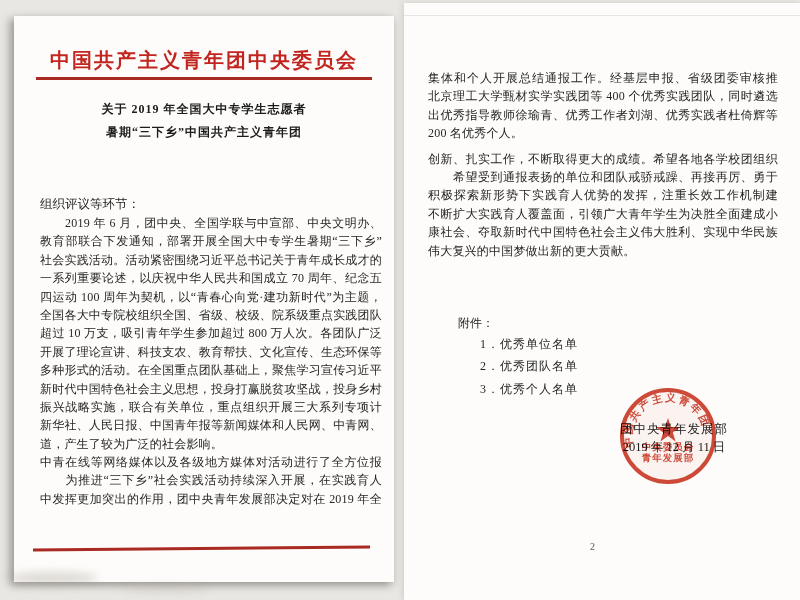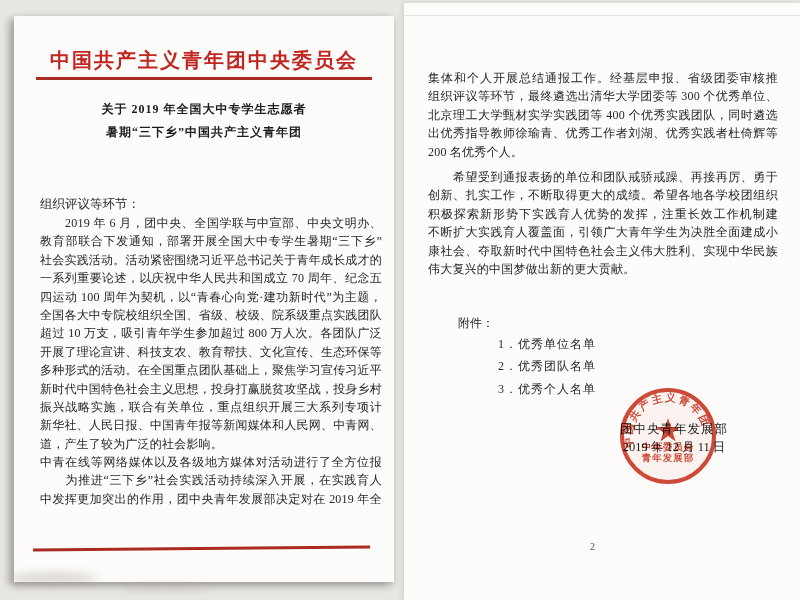--- a/index.html
+++ b/index.html
@@ -65,21 +65,21 @@
   .smudge{
     position:absolute;background:rgba(160,152,142,.35);
     border-radius:50%;filter:blur(4px);
   }
   .smudge-1{left:8px;top:572px;width:90px;height:12px;}
   .smudge-2{left:120px;top:585px;width:90px;height:8px;opacity:.5;}
   .attachments{
     position:absolute;top:310px;left:54px;font-size:12px;
   }
   .attachments .label{line-height:20px;height:20px;}
-  .attachments .item{line-height:22.3px;height:22.3px;margin-left:40px;letter-spacing:1px;}
+  .attachments .item{line-height:22.3px;height:22.3px;margin-left:22px;letter-spacing:1px;}
   .signature{
     position:absolute;top:417px;left:204px;width:132px;
     text-align:center;z-index:1;font-size:12.5px;color:#1b1b1b;
   }
   .signature .dept{line-height:18px;letter-spacing:1px;}
   .signature .date{line-height:18px;}
   .seal{
     position:absolute;left:209px;top:378px;width:110px;height:110px;z-index:2;
     mix-blend-mode:multiply;opacity:.92;
   }
@@ -127,28 +127,27 @@
   <div class="rule-bottom"></div>
 </div>
 <div class="smudge smudge-1"></div>
 <div class="smudge smudge-2"></div>
 
 <div class="page page-right">
   <div class="edge-line"></div>
   <div class="body-block body-right">
       <div class="para">
         <div class="line">集体和个人开展总结通报工作。经基层申报、省级团委审核推荐、</div>
-        <div class="line">组织评议等环节，最终遴选出清华大学团委等 300 个优秀单位、</div>
         <div class="line">北京理工大学甄材实学实践团等 400 个优秀实践团队，同时遴选</div>
         <div class="line">出优秀指导教师徐瑜青、优秀工作者刘湖、优秀实践者杜倚辉等</div>
         <div class="line last">200 名优秀个人。</div>
       </div>
       <div class="para">
+        <div class="line">创新、扎实工作，不断取得更大的成绩。希望各地各学校团组织</div>
         <div class="line">　　希望受到通报表扬的单位和团队戒骄戒躁、再接再厉、勇于</div>
-        <div class="line">创新、扎实工作，不断取得更大的成绩。希望各地各学校团组织</div>
         <div class="line">积极探索新形势下实践育人优势的发挥，注重长效工作机制建设，</div>
         <div class="line">不断扩大实践育人覆盖面，引领广大青年学生为决胜全面建成小</div>
         <div class="line">康社会、夺取新时代中国特色社会主义伟大胜利、实现中华民族</div>
         <div class="line last">伟大复兴的中国梦做出新的更大贡献。</div>
       </div>
     </div>
 
   <div class="attachments">
     <div class="label">附件：</div>
     <div>

